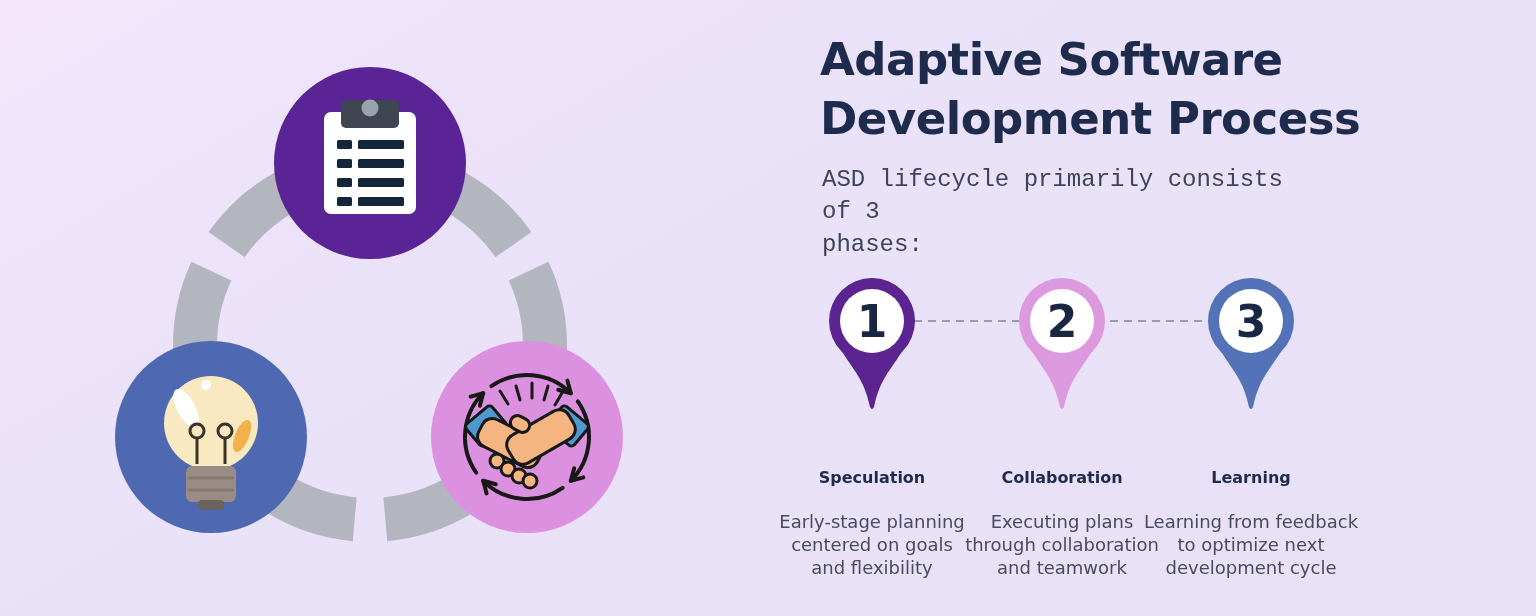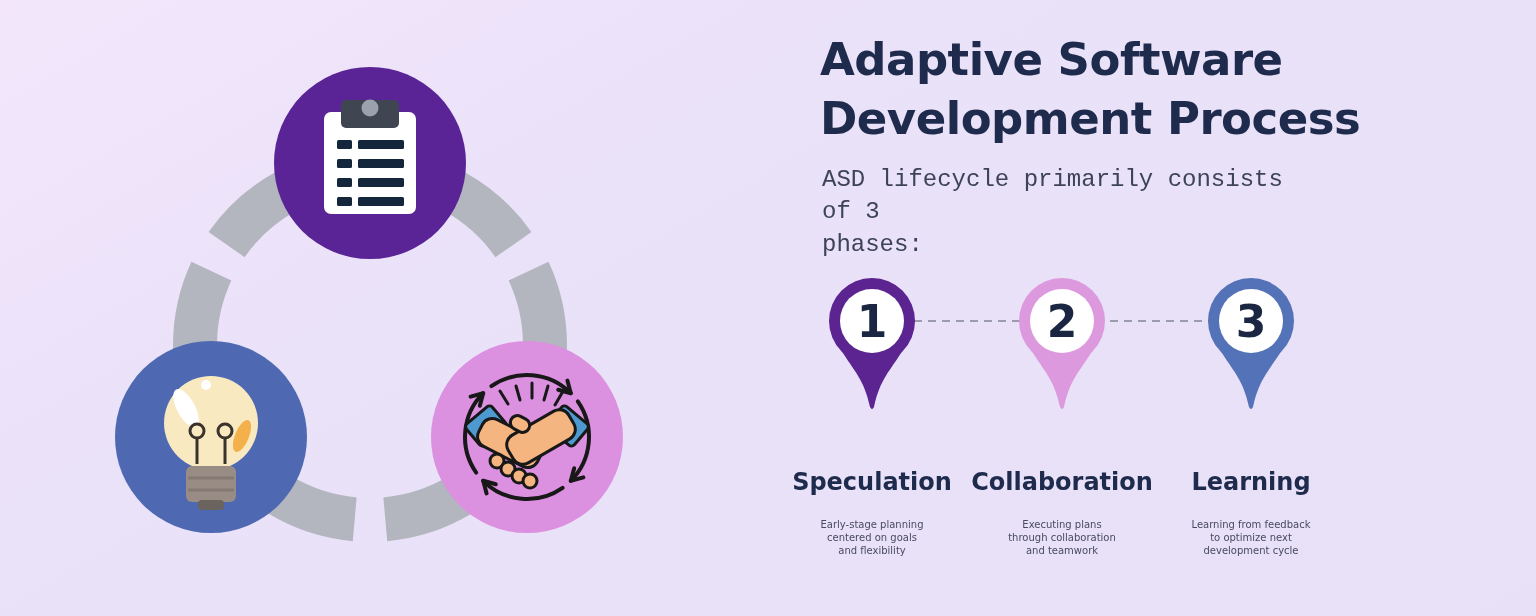--- a/index.html
+++ b/index.html
@@ -13,22 +13,22 @@
   .page-title{
     position:absolute;left:820px;top:30px;width:640px;
     font-size:45px;line-height:1.32;font-weight:800;color:#1e2b4d;
     letter-spacing:-0.5px;white-space:pre-line;
   }
   .page-subtitle{
     position:absolute;left:822px;top:164px;width:480px;
     font-size:24px;line-height:1.35;color:#3d4359;white-space:pre-line;font-family:Liberation Mono, monospace;
   }
   .phase-col{position:absolute;top:468px;width:220px;transform:translateX(-50%);text-align:center;}
-  .phase-name{font-size:24px;font-weight:700;color:#1e2b4d;margin-bottom:12px;}
-  .phase-desc{font-size:10px;line-height:1.28;color:#474b60;white-space:pre-line;margin-top:23px;}
+  .phase-name{font-size:16px;font-weight:700;color:#1e2b4d;margin-bottom:12px;}
+  .phase-desc{font-size:18px;line-height:1.28;color:#474b60;white-space:pre-line;margin-top:23px;}
   .pin-num{font-family:"DejaVu Sans", sans-serif;font-size:44px;font-weight:800;}
 </style>
 </head>
 <body>
 
 <div class="canvas">
 
   <svg class="diagram-svg" width="760" height="616" viewBox="0 0 760 616">
 
     <g fill="none" stroke-width="44">

